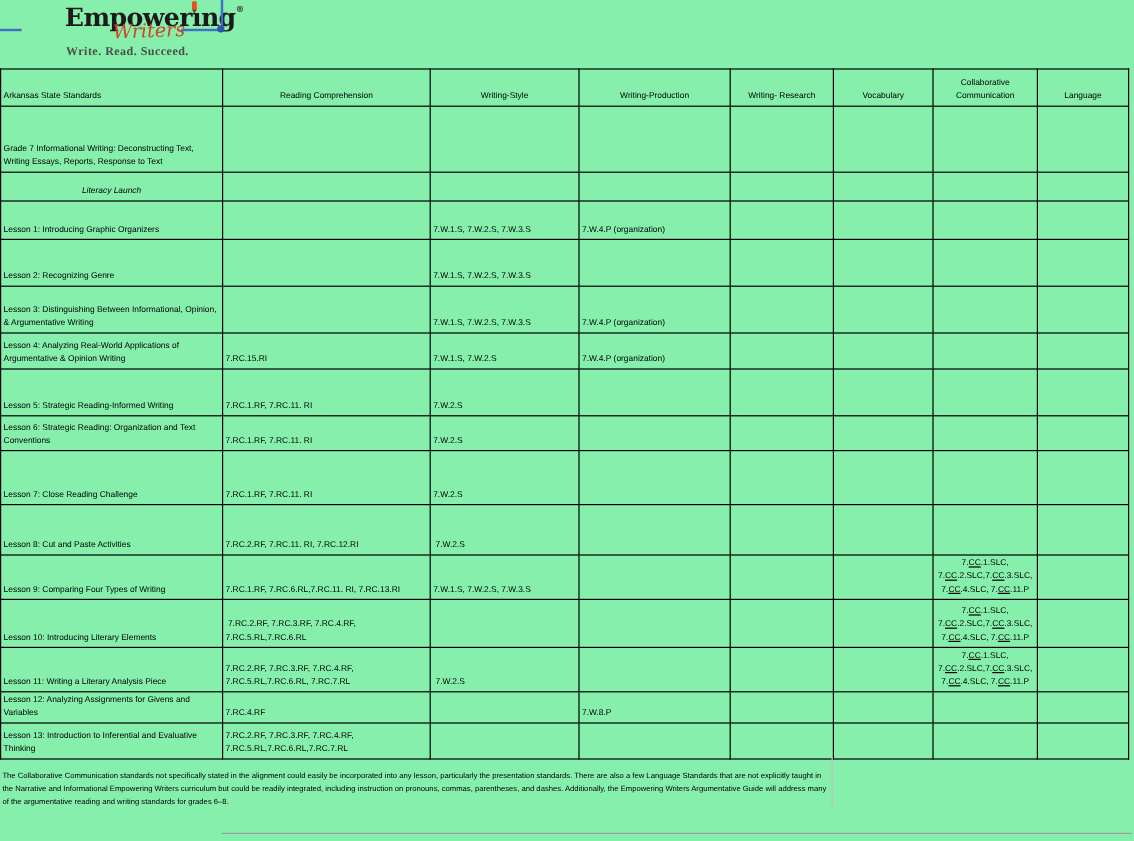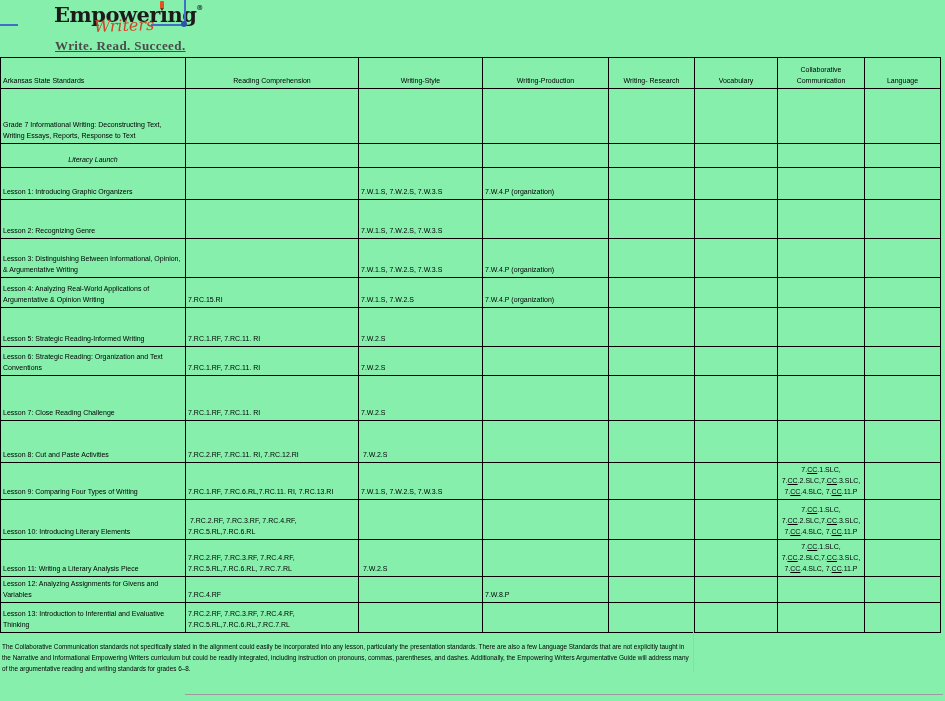--- a/index.html
+++ b/index.html
@@ -28,21 +28,21 @@
   }
   .brand .reg { font-size:7px; vertical-align:top; position:relative; top:1px; letter-spacing:0; }
   .script {
     position:absolute; left:44px; top:15px; white-space:nowrap;
     font-family:"DejaVu Serif", serif; font-style:italic;
     font-size:16px; color:#cf4527; transform:rotate(-2deg);
   }
   .tagline {
     position:absolute; left:5px; top:37px; white-space:nowrap;
     font-family:"Liberation Serif", serif; font-weight:bold;
-    font-size:13px; letter-spacing:0.4px; color:#4b4b4b;text-decoration:underline;
+    font-size:10px; letter-spacing:0.4px; color:#4b4b4b;
   }
 
   
   .anchor-v { position:absolute; left:184px; top:0; width:2px; height:26px; background:#3f6fc9; }
   .anchor-h-left { position:absolute; left:0; top:24px; width:18px; height:2px; background:#3f6fc9; }
   .anchor-h-right { position:absolute; left:151px; top:24px; width:33px; height:2px; background:#3f6fc9; }
   .anchor-dot { position:absolute; left:181px; top:21px; width:6px; height:6px; border-radius:50%; background:#2b53a8; }
 
   
   table.grid {

